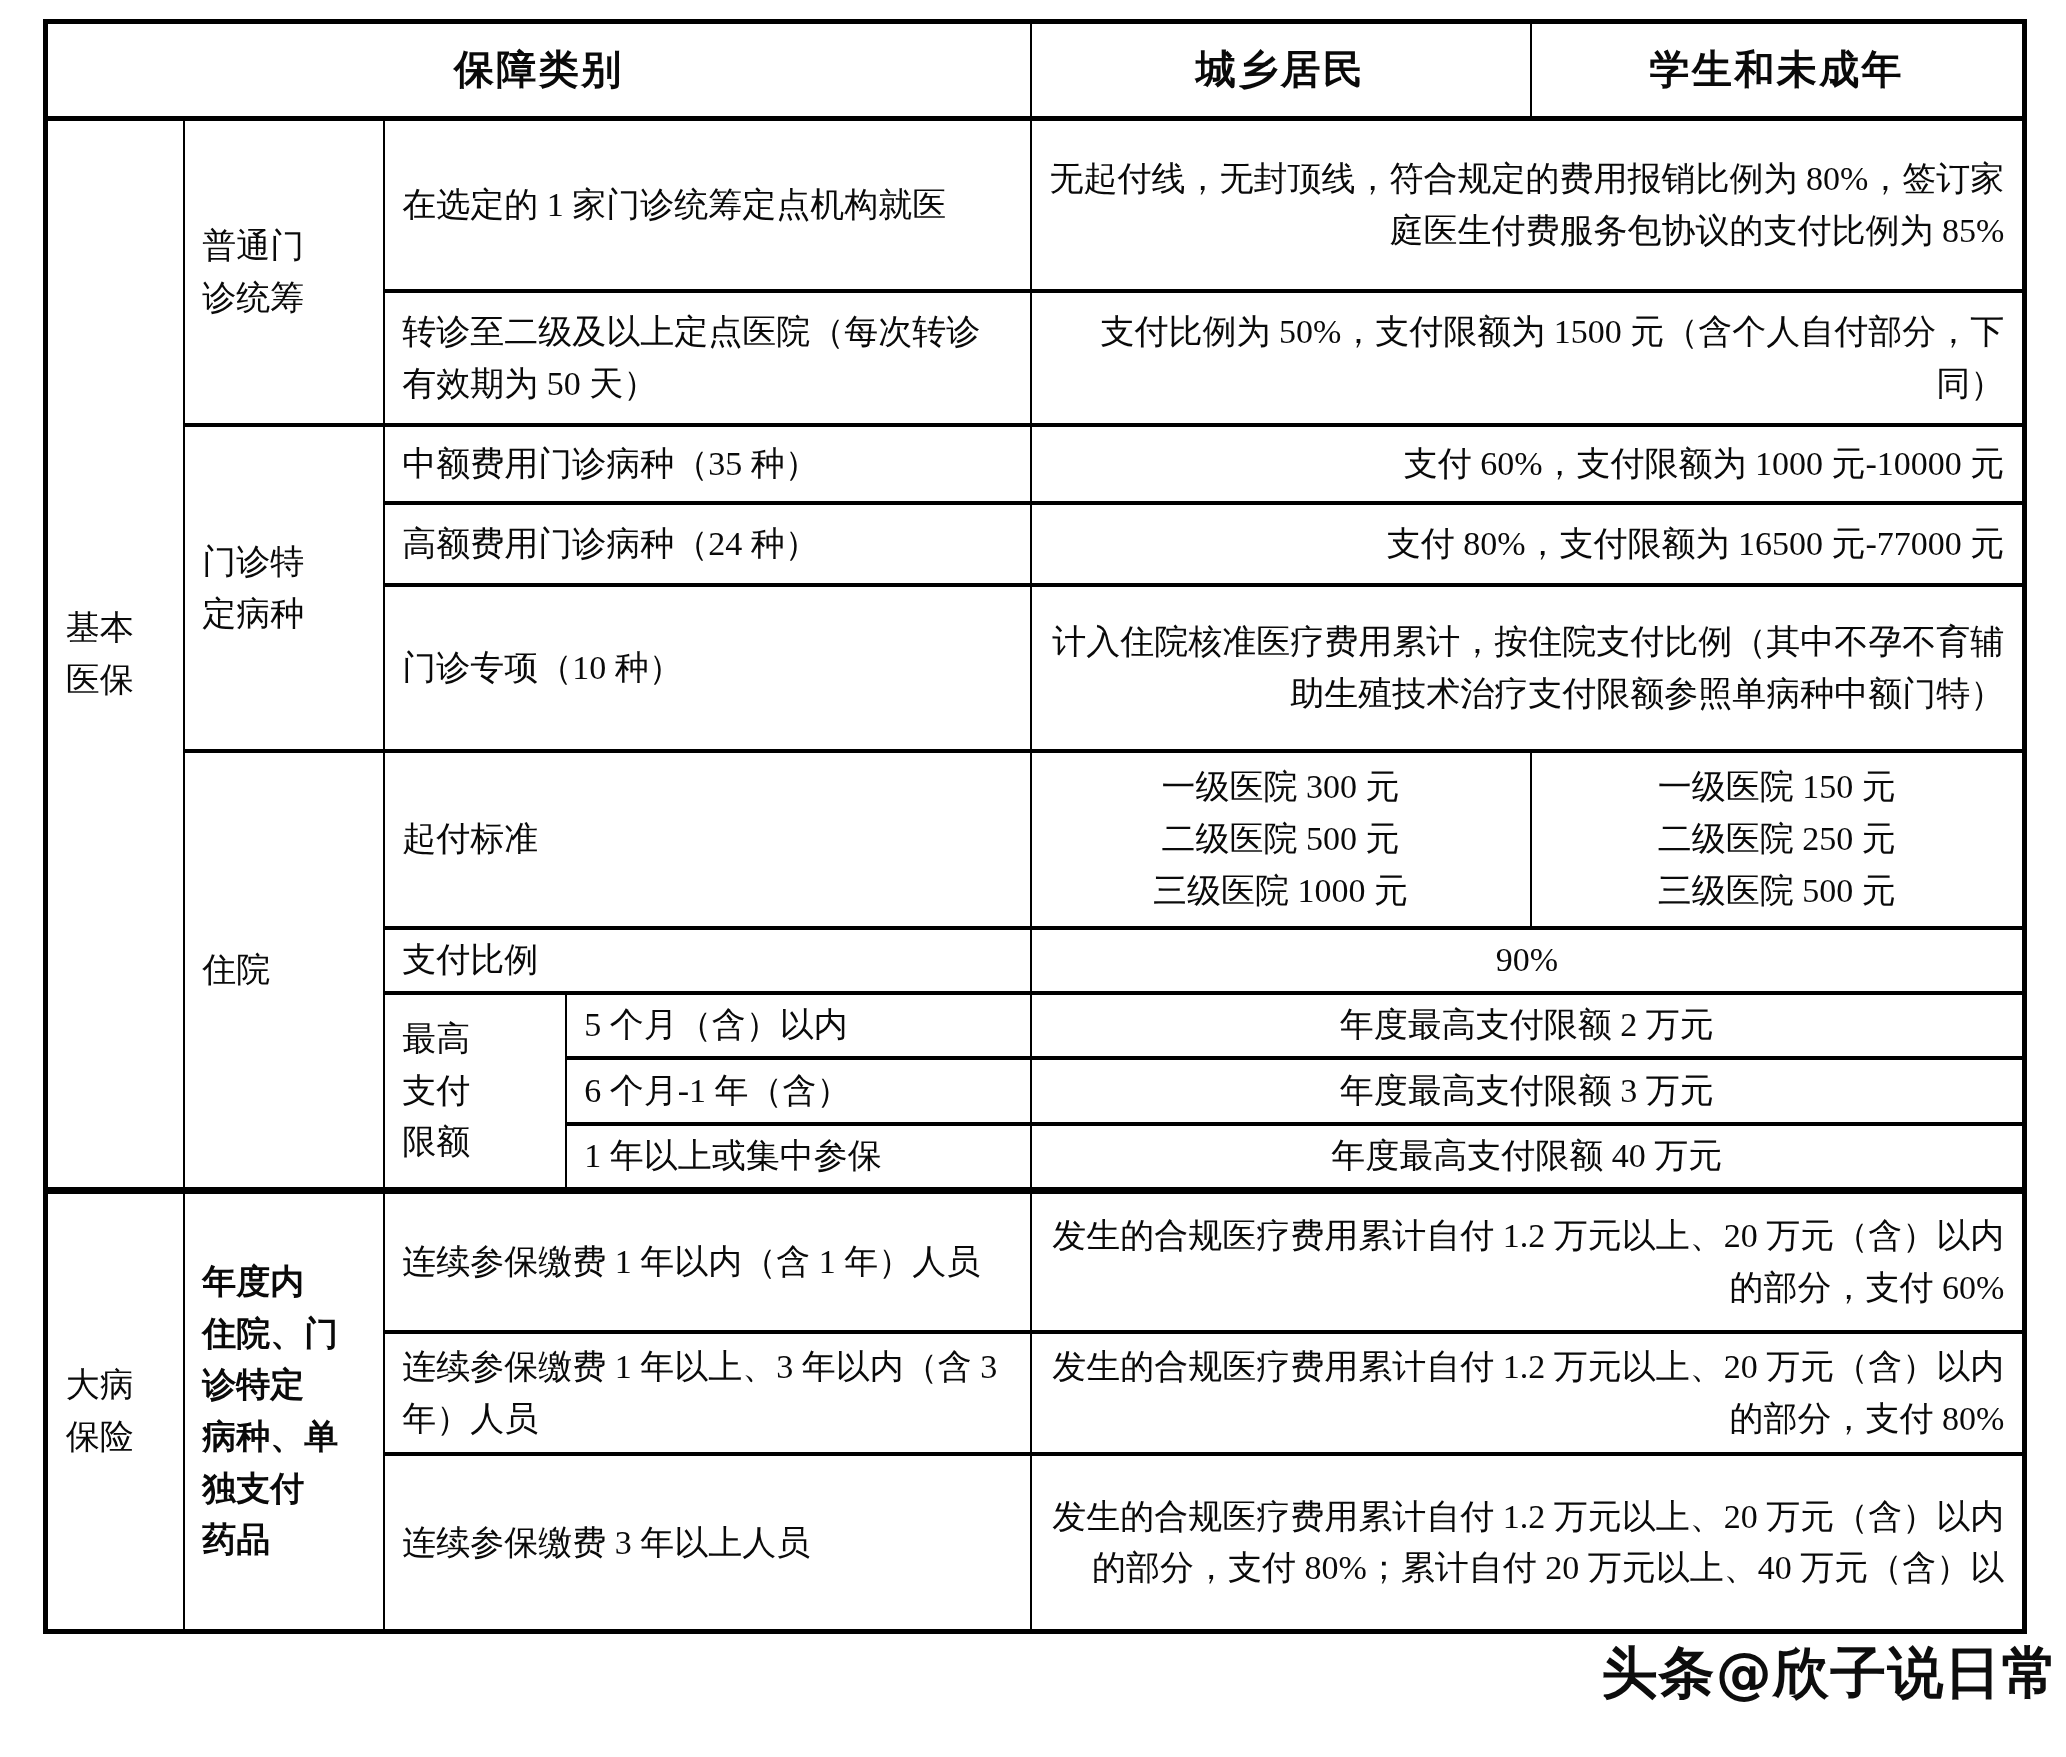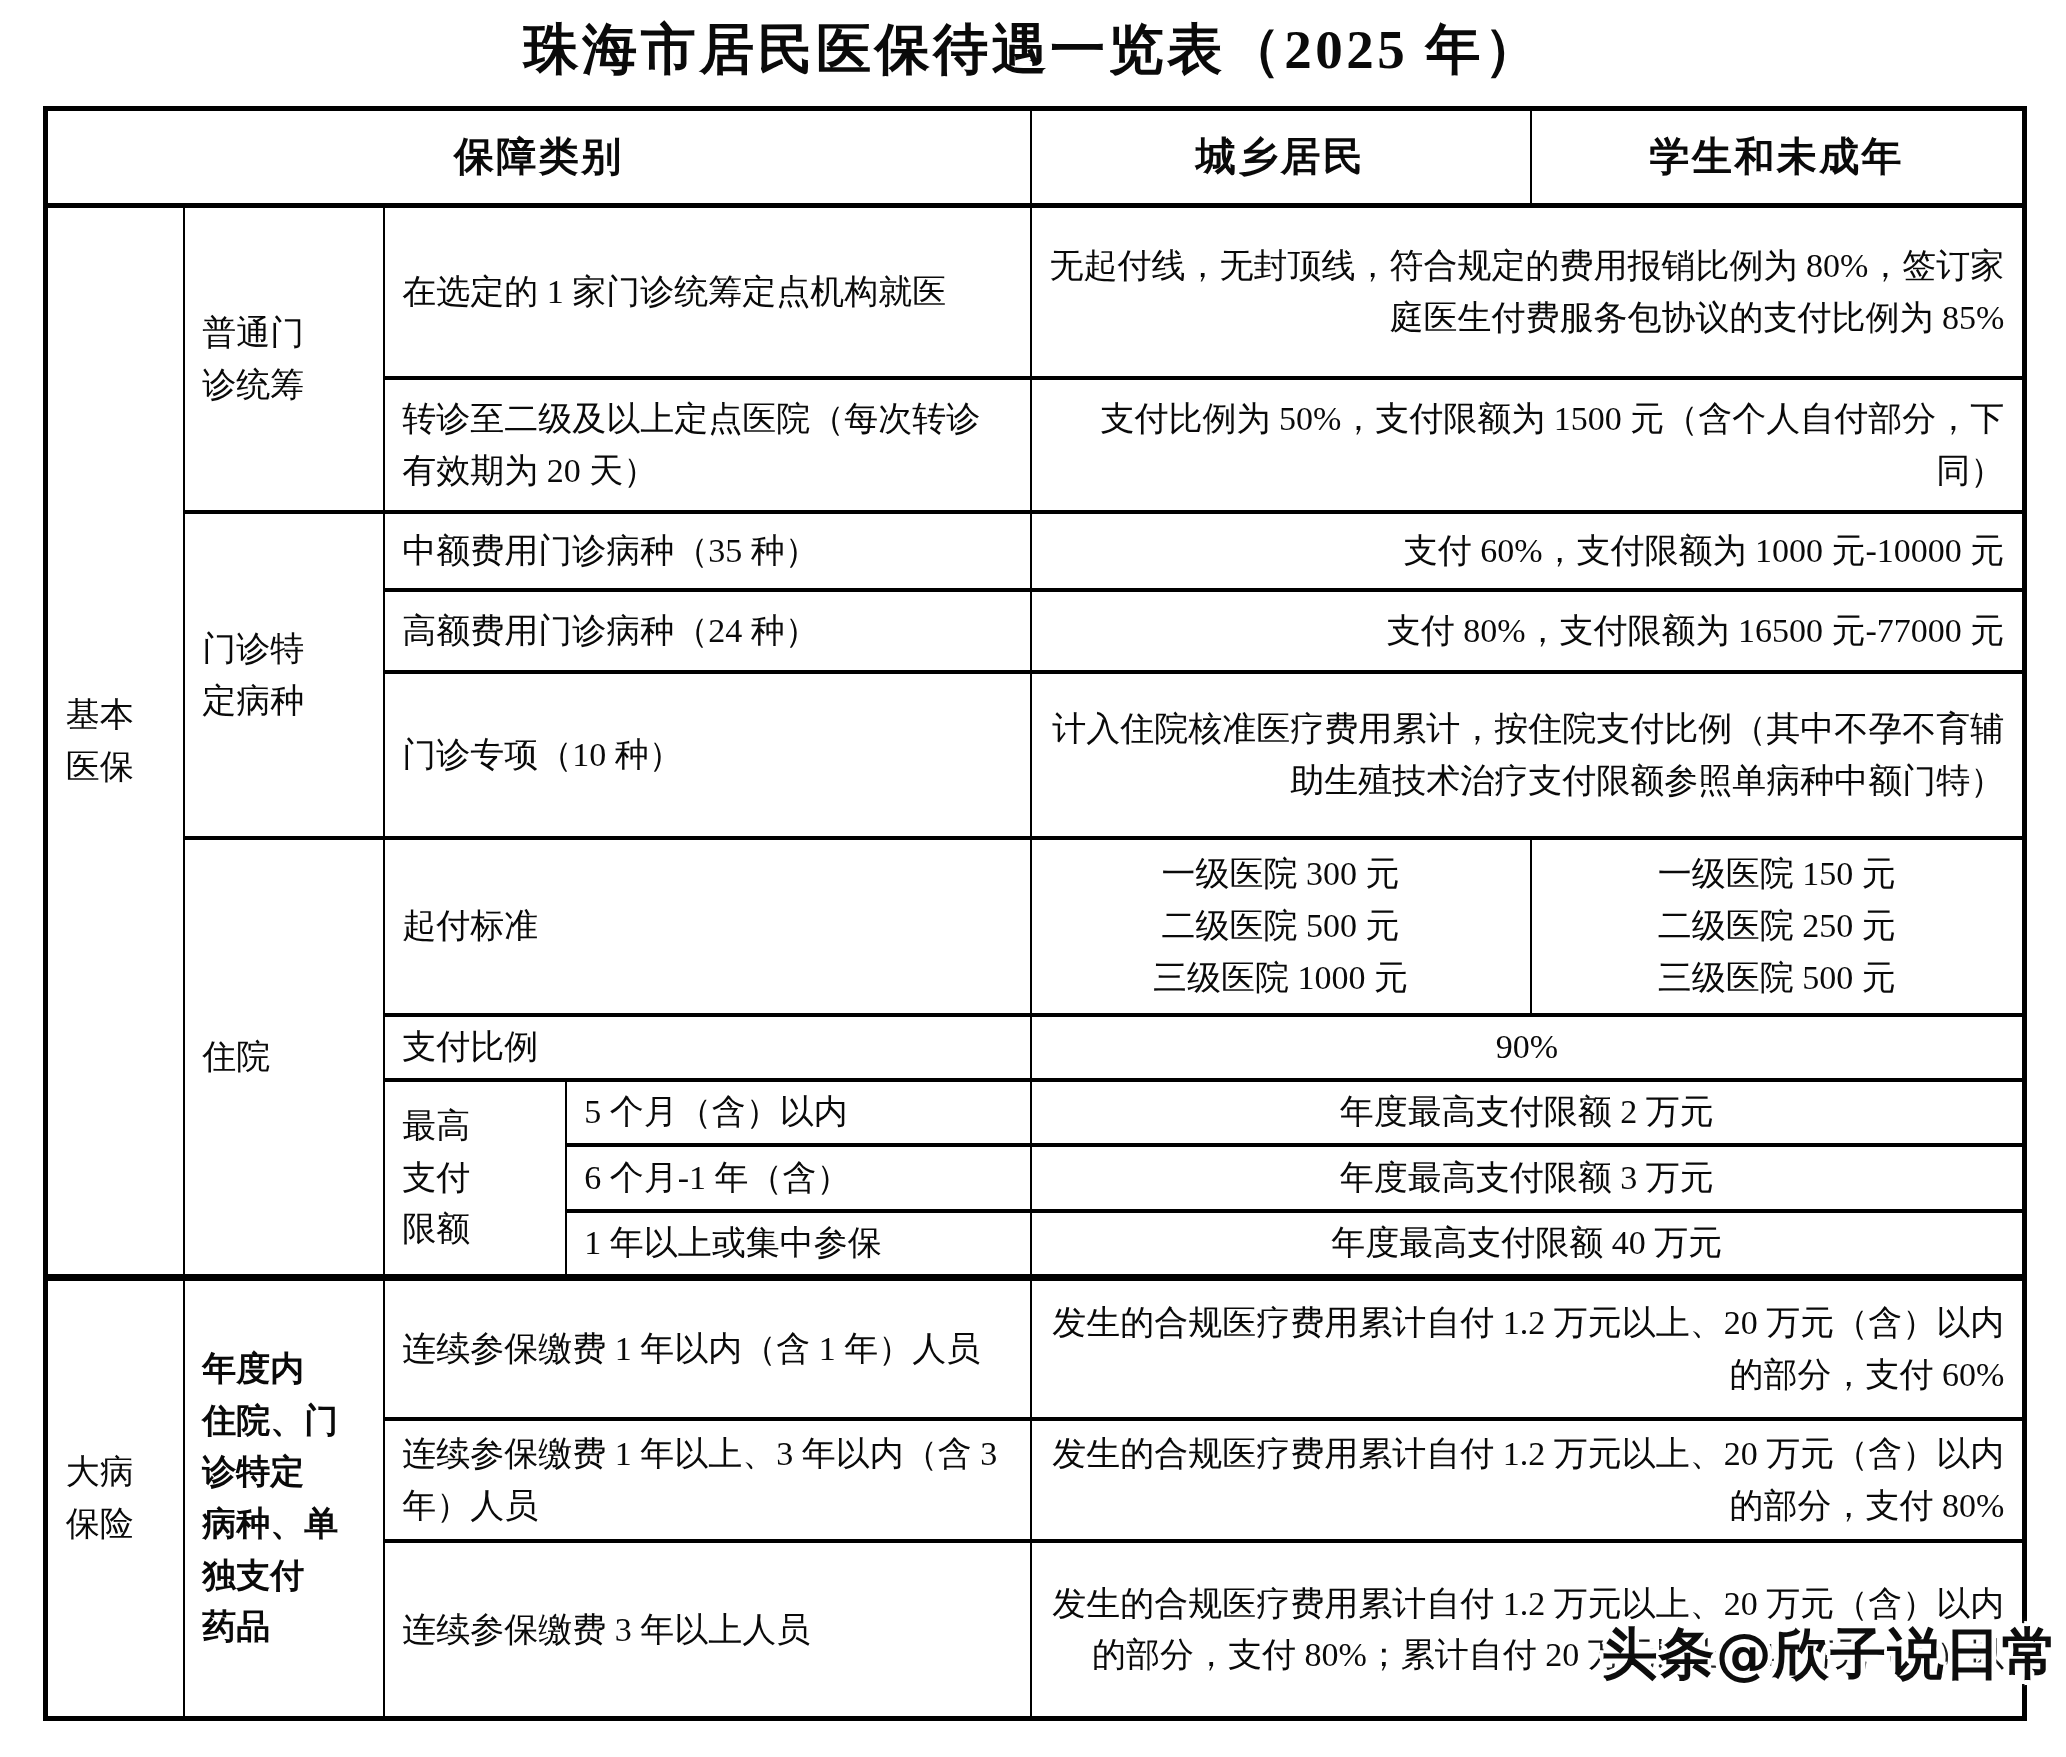--- a/index.html
+++ b/index.html
@@ -72,21 +72,20 @@
       -3.5px -3.5px 0 #fff, 3.5px -3.5px 0 #fff, -3.5px 3.5px 0 #fff, 3.5px 3.5px 0 #fff,
       -4.7px 0 0 #fff, 4.7px 0 0 #fff, 0 -4.7px 0 #fff, 0 4.7px 0 #fff,
       0 0 8.2px #fff;
   }
 </style>
 </head>
 <body>
 
 <div class="page">
 
-  <h1 class="title">珠海市居民医保待遇一览表（2025 年）</h1>
 
   <table class="benefits">
     <colgroup>
       <col style="width:138px">
       <col style="width:200px">
       <col style="width:182px">
       <col style="width:465px">
       <col style="width:500px">
       <col style="width:494px">
     </colgroup>
@@ -100,21 +99,21 @@
       <tr style="height:172px">
         <td rowspan="10" class="grp">基本
 医保</td>
         <td rowspan="2" class="grp">普通门
 诊统筹</td>
         <td colspan="2" class="lbl">在选定的 1 家门诊统筹定点机构就医</td>
         <td colspan="2" class="val">无起付线，无封顶线，符合规定的费用报销比例为 80%，签订家庭医生付费服务包协议的支付比例为 85%</td>
       </tr>
 
       <tr style="height:134px">
-        <td colspan="2" class="lbl">转诊至二级及以上定点医院（每次转诊有效期为 20 天）</td>
+        <td colspan="2" class="lbl">转诊至二级及以上定点医院（每次转诊有效期为 50 天）</td>
         <td colspan="2" class="val">支付比例为 50%，支付限额为 1500 元（含个人自付部分，下同）</td>
       </tr>
 
       <tr style="height:78px">
         <td rowspan="3" class="grp">门诊特
 定病种</td>
         <td colspan="2" class="lbl">中额费用门诊病种（35 种）</td>
         <td colspan="2" class="val">支付 60%，支付限额为 1000 元-10000 元</td>
       </tr>
 

